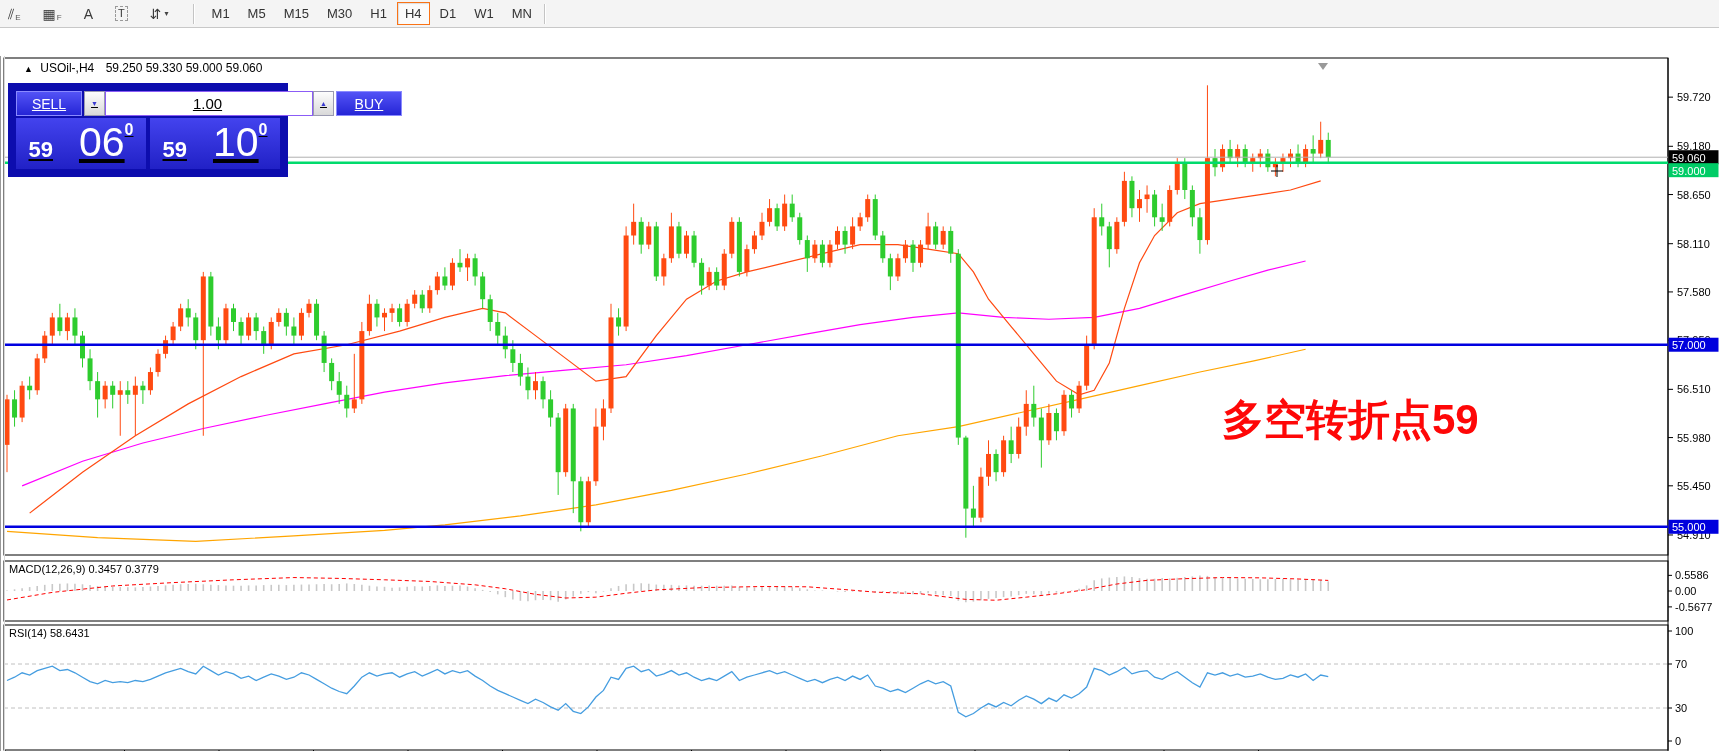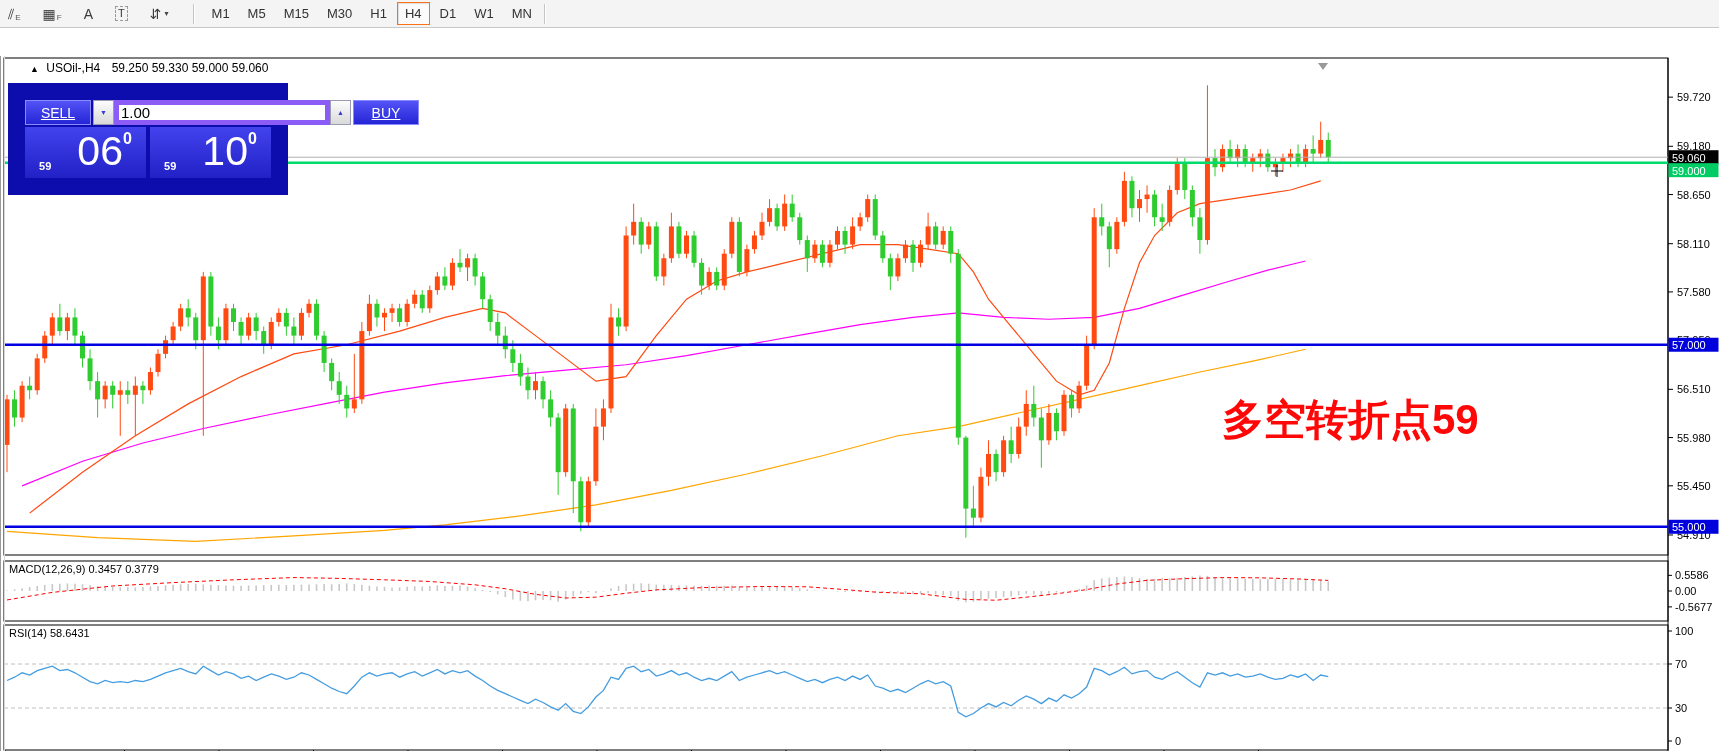--- a/index.html
+++ b/index.html
@@ -18,36 +18,36 @@
   .tf.active{background:#fbfbfb;border:1px solid #f97316;box-shadow:inset 1px 1px 1px #ddd;}
   
   .chart-wrap{position:absolute;left:0;top:28px;width:1719px;height:723px;}
   .leftframe{position:absolute;left:0;top:28px;width:3px;height:712px;border-left:1px solid #9a9a9a;border-right:1px solid #d8d8d8;}
   svg{position:absolute;left:0;top:28px;}
   .ax{font:11px "Liberation Sans","DejaVu Sans",sans-serif;fill:#000;}
   .axw{font:11px "Liberation Sans","DejaVu Sans",sans-serif;fill:#fff;}
   .lbl{font:11px "Liberation Sans","DejaVu Sans",sans-serif;fill:#000;}
   .anno{font:700 42px "Liberation Sans","DejaVu Sans",sans-serif;fill:#fe0707;}
   
-  .hdr{position:absolute;left:30px;top:33px;font-size:12px;color:#000;z-index:5;}
+  .hdr{position:absolute;left:24px;top:33px;font-size:12px;color:#000;z-index:5;}
   .hdr .tri{font-size:9px;margin-right:4px;}
   .hdr .ohlc{margin-left:8px;}
   
-  .panel{position:absolute;left:8px;top:55px;width:280px;z-index:6;background:#0d0dae;padding:17px;box-sizing:border-box;}
+  .panel{position:absolute;left:8px;top:55px;width:280px;z-index:6;background:#0d0dae;padding:8px;box-sizing:border-box;text-decoration:underline;}
   .row1{display:flex;height:25px;gap:2px;}
   .obtn{flex:0 0 66px;background:linear-gradient(#5353f6,#2525d6);border:1px solid #8a8aff;
     color:#fff;font-size:14px;text-decoration:underline;cursor:pointer;font-family:inherit;padding:0;}
   .spin{flex:1;display:flex;gap:0;}
   .sbtn{width:21px;background:linear-gradient(#fdfdfd,#d9d9d9);border:1px solid #9a9ab0;color:#3a3ad0;
     font-size:7px;cursor:pointer;padding:0;}
-  .vol{flex:1;min-width:0;border:5px solid #8b5cf6;text-align:left;font-size:15px;padding-right:5px;font-family:inherit;}
+  .vol{flex:1;min-width:0;border:1px solid #8b5cf6;text-align:center;font-size:15px;padding-right:5px;font-family:inherit;}
   .row2{display:flex;gap:4px;margin-top:2px;height:51px;}
   .pricebox{flex:1;background:linear-gradient(#4343ee,#2121c6);display:flex;justify-content:center;
     align-items:flex-start;color:#fff;cursor:pointer;}
-  .pp{font-size:11px;font-weight:700;align-self:flex-end;margin:0 2px 6px 0;}
+  .pp{font-size:22px;font-weight:700;align-self:flex-end;margin:0 2px 6px 0;}
   .pb{font-size:41px;line-height:49px;margin-left:24px;}
   .ps{font-size:16px;font-weight:700;margin-top:3px;}
 </style>
 </head>
 <body>
 
 <div class="toolbar">
   <span class="tool">
       <span class="tg">⫽</span>
       <span class="tsub">E</span>

